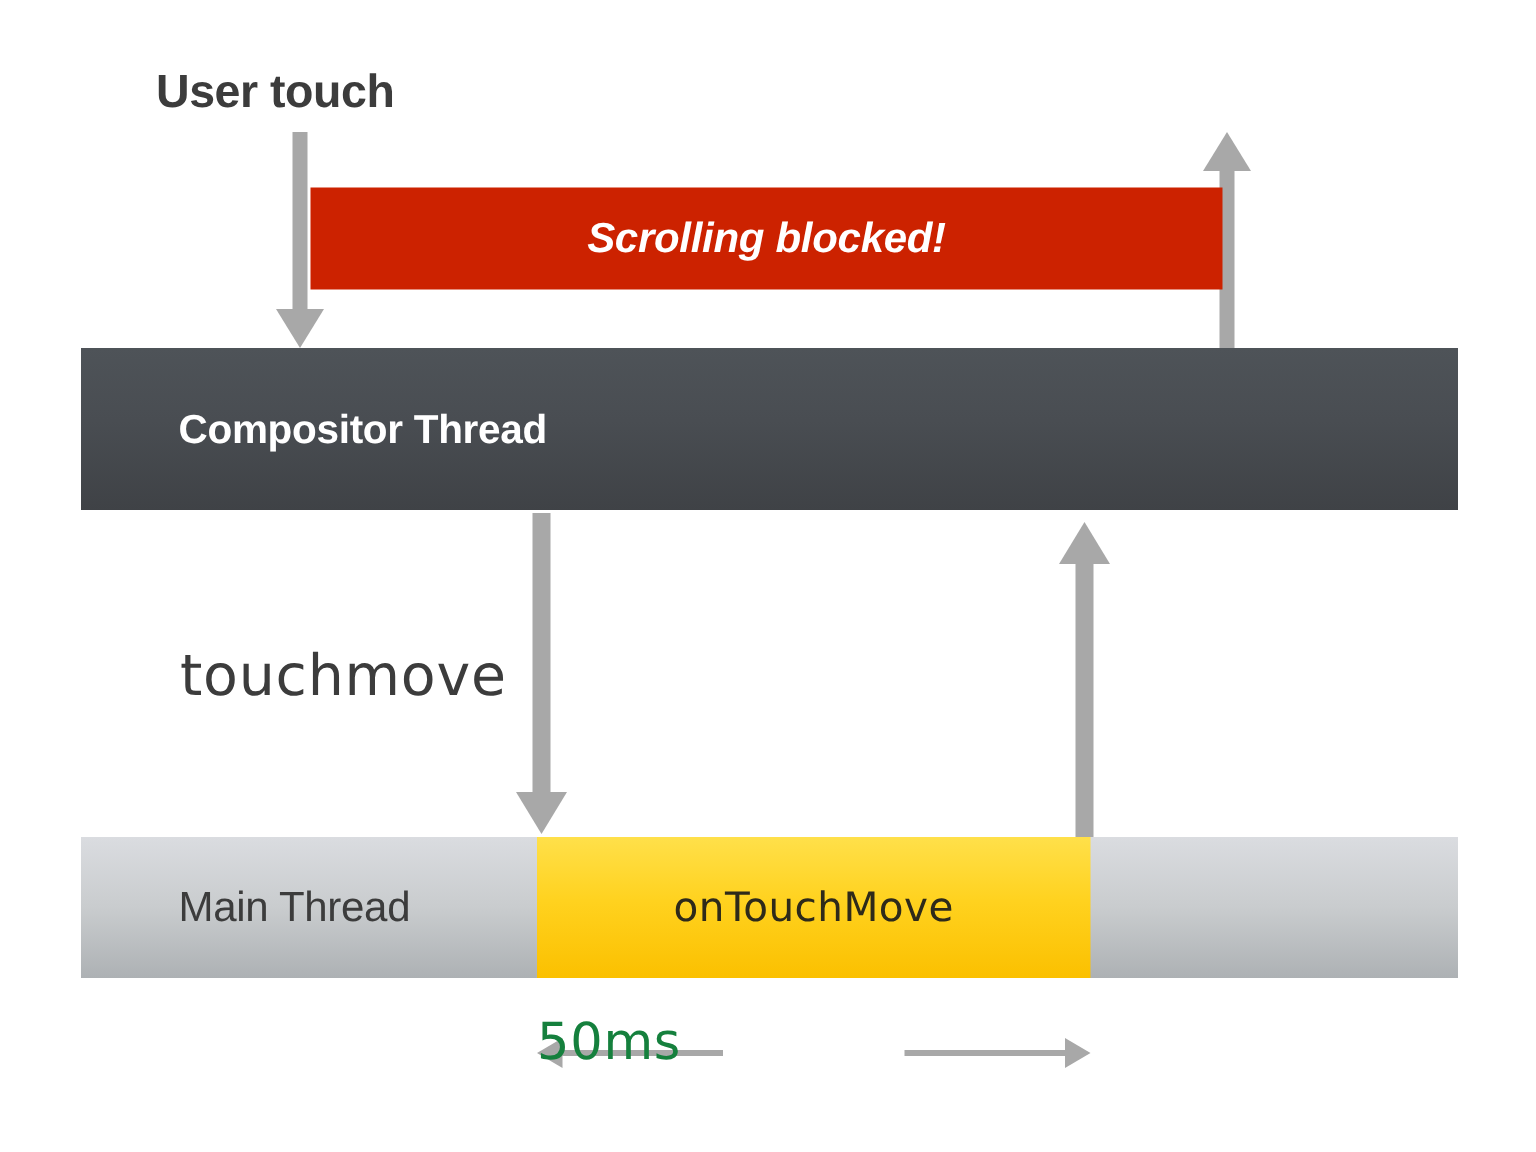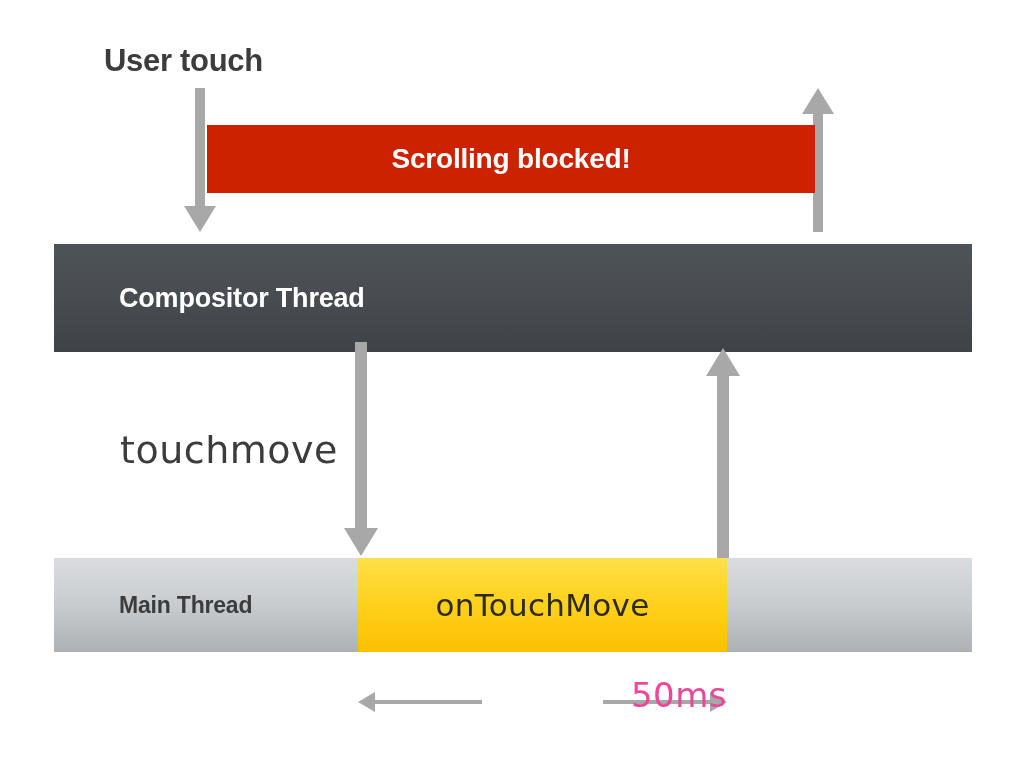--- a/index.html
+++ b/index.html
@@ -74,40 +74,40 @@
   #scroll-blocked-bar {
     position: absolute;
     left: 207px;
     top: 125px;
     width: 608px;
     height: 68px;
     background: #cc2200;
     display: flex;
     align-items: center;
     justify-content: center;
+    font-style: italic;
   }
   #scroll-blocked-text {
     font-family: "Liberation Sans", sans-serif;
     font-weight: bold;
     font-size: 28px;
     color: #ffffff;
     letter-spacing: -0.2px;
   }
 
   
   #compositor-bar {
     position: absolute;
     left: 54px;
     top: 232px;
     width: 918px;
     height: 108px;
     background: linear-gradient(to bottom, #4e5358 0%, #494d52 45%, #3f4246 100%);
     display: flex;
     align-items: center;
-    margin-top: 12px;
   }
   #compositor-label {
     font-family: "Liberation Sans", sans-serif;
     font-weight: bold;
     font-size: 27px;
     color: #ffffff;
     margin-left: 65px;
     letter-spacing: -0.2px;
   }
 
@@ -129,41 +129,41 @@
     left: 54px;
     top: 558px;
     width: 918px;
     height: 94px;
     background: linear-gradient(to bottom, #dadce0 0%, #c9ccce 50%, #adb1b4 100%);
     display: flex;
     align-items: center;
   }
   #main-thread-label {
     font-family: "Liberation Sans", sans-serif;
-    font-weight: bold;
-    font-size: 23px;
+    font-weight: normal;
+    font-size: 28px;
     color: #3c3c3c;
     margin-left: 65px;
     letter-spacing: -0.2px;
   }
   #ontouchmove-block {
     position: absolute;
     left: 358px;
     top: 558px;
     width: 369px;
     height: 94px;
     background: linear-gradient(to bottom, #ffe04a 0%, #ffd21f 45%, #fbc000 100%);
     display: flex;
     align-items: center;
     justify-content: center;
   }
   #ontouchmove-label {
     font-family: "DejaVu Sans", sans-serif;
     font-weight: 400;
-    font-size: 31px;
+    font-size: 27px;
     color: #2e2a1a;
     letter-spacing: 0.3px;
   }
 
   
   #measure-50ms {
     position: absolute;
     left: 358px;
     top: 675px;
     width: 369px;
@@ -185,25 +185,25 @@
     border-top: 10px solid transparent;
     border-bottom: 10px solid transparent;
   }
   #measure-head-left  { left: 0px;  border-right: 17px solid #a8a8a8; }
   #measure-head-right { right: 0px; border-left: 17px solid #a8a8a8; }
   #measure-label {
     position: absolute;
     left: 0;
     top: 0;
     width: 369px;
-    text-align: right;
+    text-align: left;
     font-family: "DejaVu Sans", sans-serif;
     font-weight: 400;
     font-size: 34px;
-    color: #ec4899;
+    color: #15803d;
     letter-spacing: 0.5px;
   }
 </style>
 </head>
 <body>
 
 <div id="stage">
 
   <div class="top-label" id="user-touch-label">User touch</div>
 

